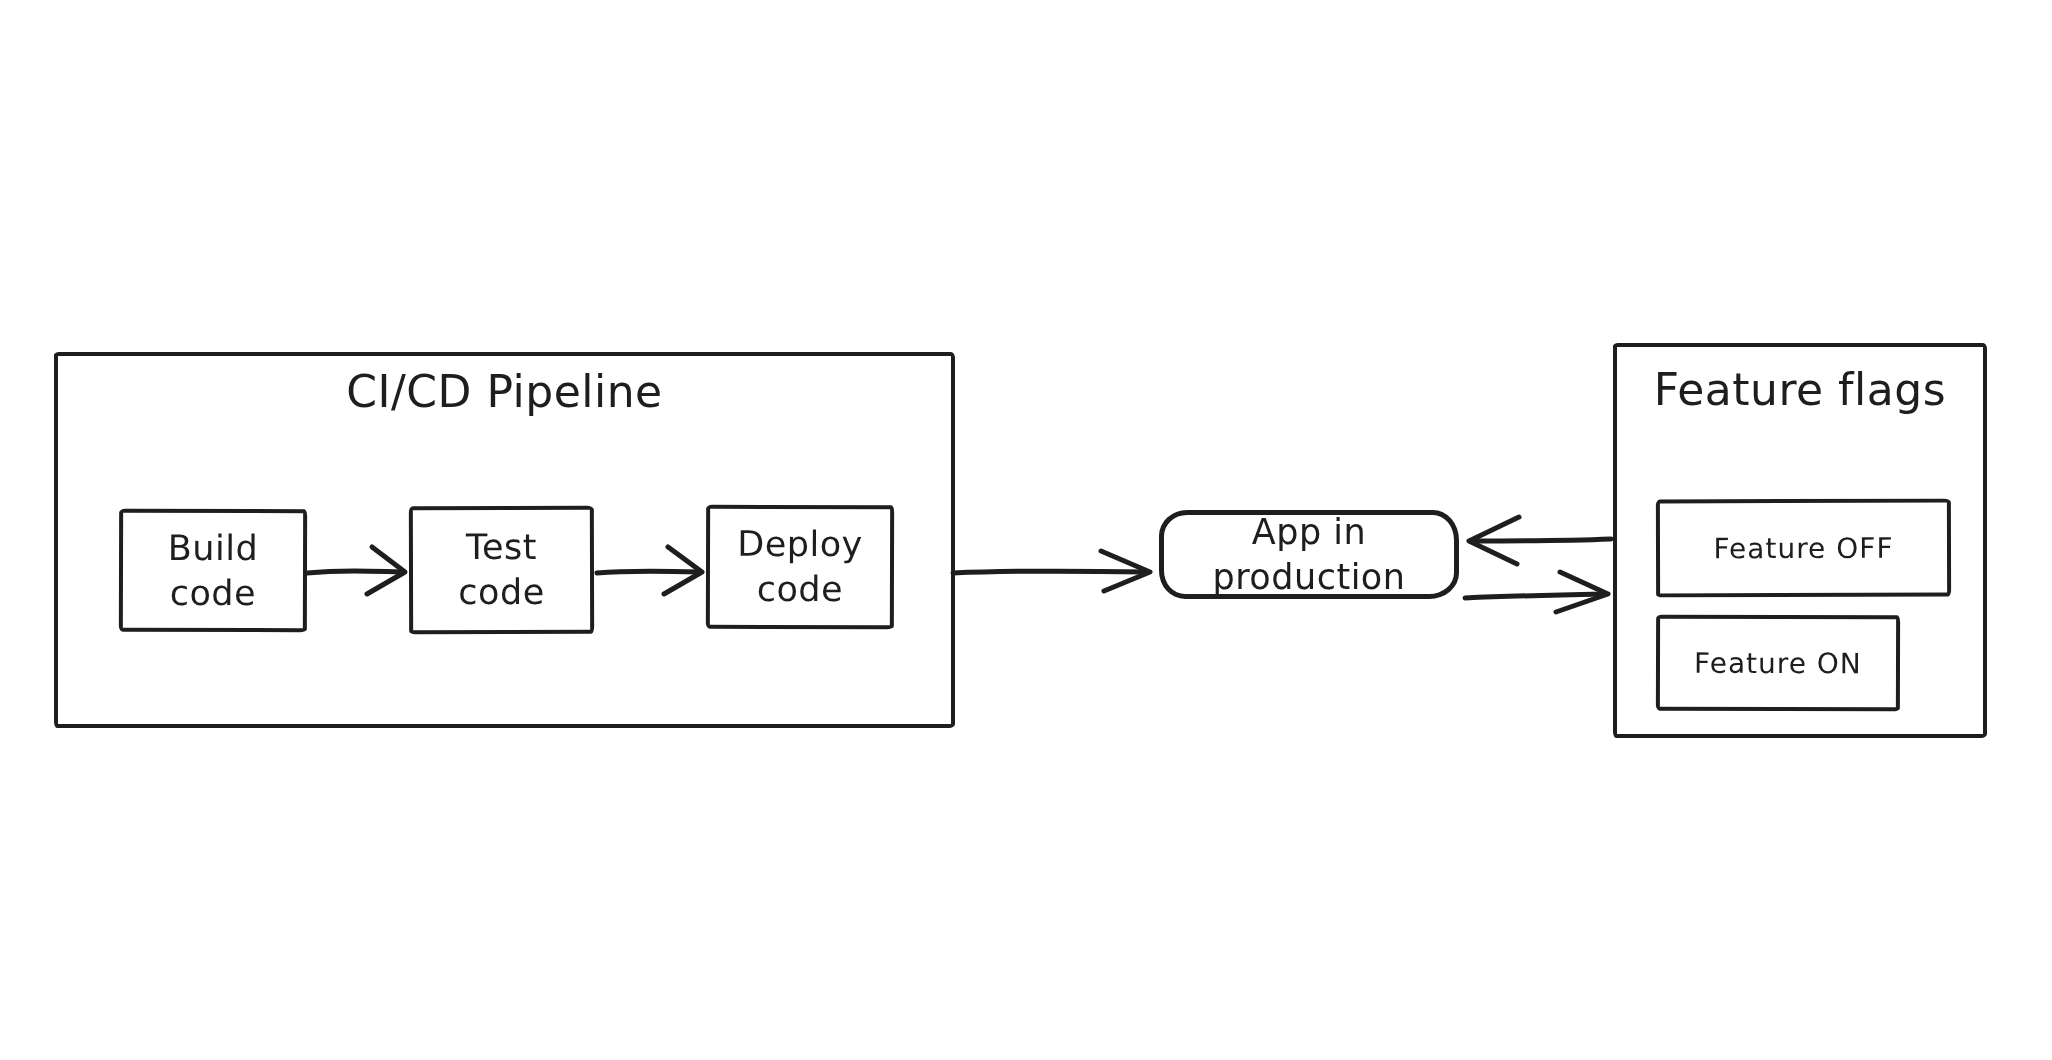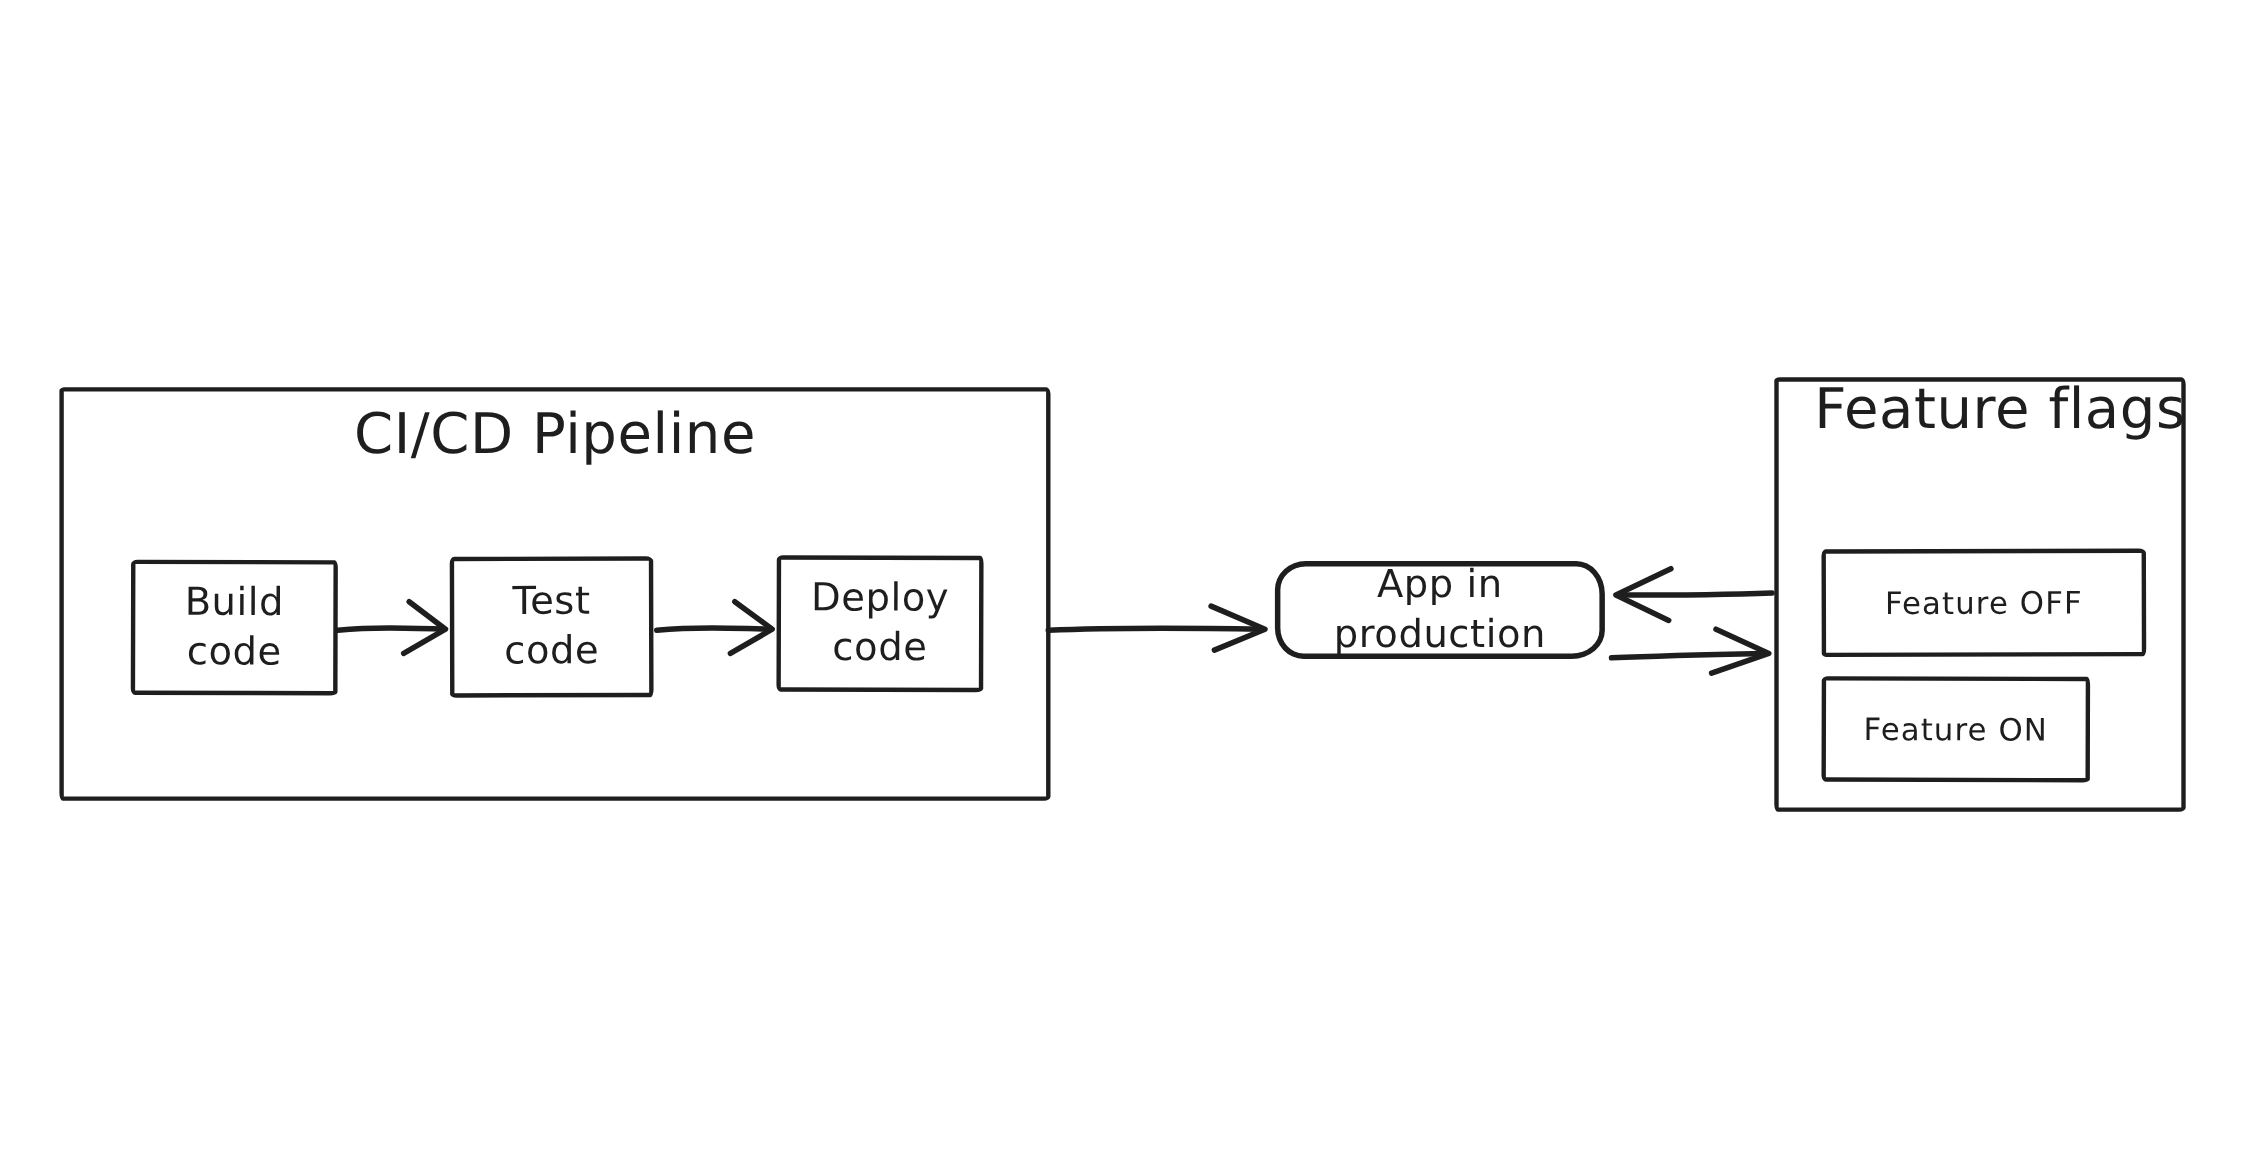--- a/index.html
+++ b/index.html
@@ -24,21 +24,21 @@
   }
   
   .sketch-a { border-radius: 6px 3px 7px 4px / 4px 7px 3px 6px; transform: rotate(0.15deg); }
   .sketch-b { border-radius: 4px 7px 3px 6px / 6px 4px 7px 3px; transform: rotate(-0.15deg); padding-left: 44px; }
   .sketch-c { border-radius: 5px 4px 6px 3px / 3px 6px 4px 7px; }
   .group-title {
     position: absolute;
     left: 0;
     width: 100%;
     text-align: center;
-    font-size: 51px;
+    font-size: 44px;
     letter-spacing: 0.5px;
     white-space: nowrap;
   }
   .node-label {
     position: absolute;
     inset: 0;
     display: flex;
     flex-direction: column;
     align-items: center;
     justify-content: center;
@@ -65,21 +65,21 @@
   #stage-test     { left: 409px; top: 506px; width: 185px; height: 128px; }
   #stage-deploy   { left: 706px; top: 505px; width: 188px; height: 124px; }
   
   #app-box {
     left: 1159px; top: 510px; width: 300px; height: 89px;
     border-radius: 28px 26px 30px 26px / 26px 30px 26px 28px;
     border-width: 5px;
   }
   
   #flags-box   { left: 1613px; top: 343px; width: 374px; height: 395px; }
-  #flags-title { top: 343px;  left: 1613px; width: 374px; text-align: right; }
+  #flags-title { top: 364px;  left: 1613px; width: 374px; }
   #flag-off    { left: 1656px; top: 499px; width: 295px; height: 98px; }
   #flag-on     { left: 1656px; top: 615px; width: 244px; height: 96px; }
   #arrow-layer {
     position: absolute;
     left: 0; top: 0;
     width: 2052px; height: 1060px;
     pointer-events: none;
   }
   #arrow-layer path {
     stroke: #1e1e1e;

